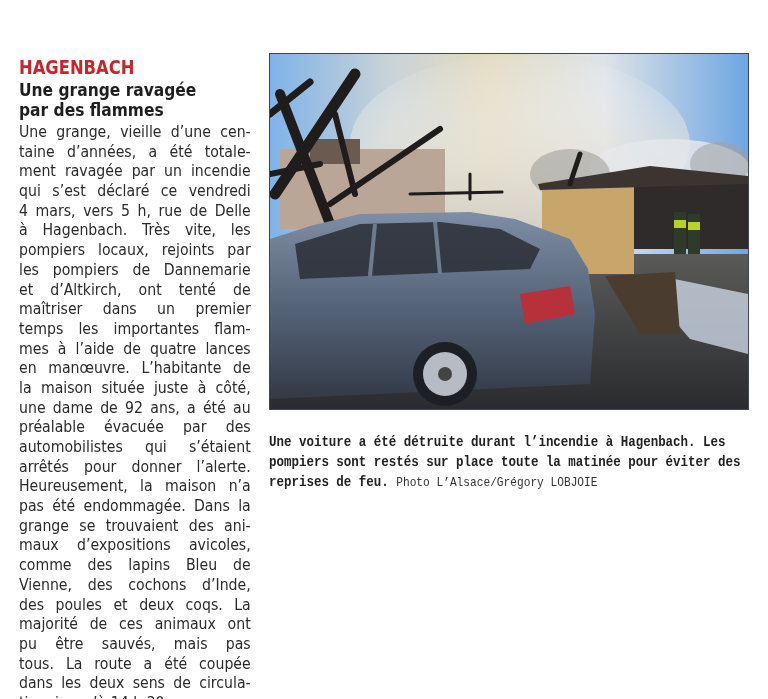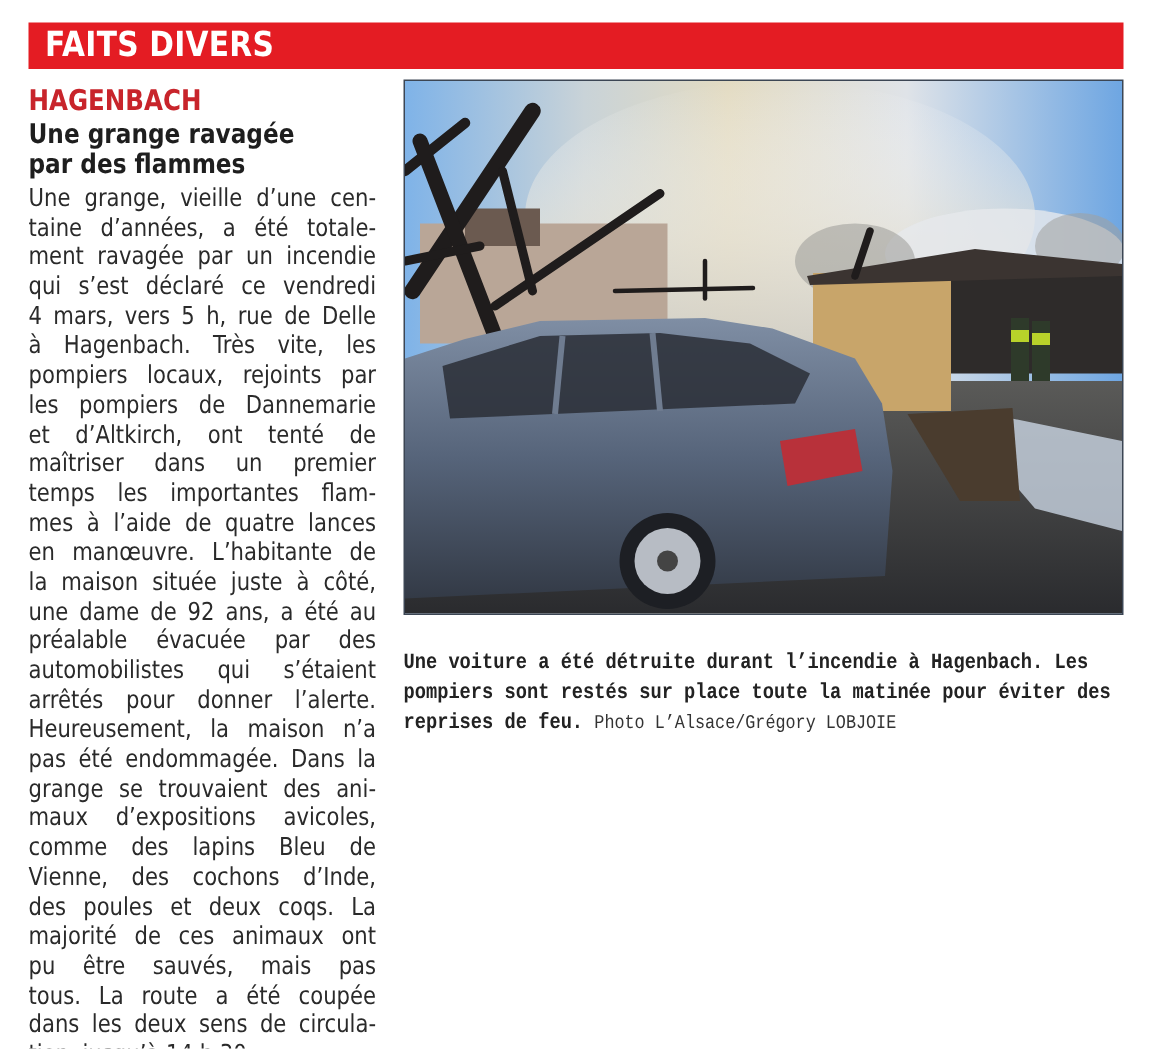--- a/index.html
+++ b/index.html
@@ -55,23 +55,20 @@
       font-family: Liberation Mono, monospace;
     }
     .caption-line { display: block; white-space: nowrap; transform: scaleX(0.86); transform-origin: left center; width: 560px; }
     .credit { font-weight: normal; font-size: 13px; color: #333; }
   </style>
 </head>
 <body>
 
 <div class="page">
 
-  <div class="rubric-bar">
-    <span class="rubric-label">FAITS DIVERS</span>
-  </div>
 
   <div class="article-col">
     <div class="kicker">HAGENBACH</div>
     <h1 class="headline">
       <span>Une grange ravagée</span>
       <span>par des flammes</span>
     </h1>
     <div class="body-text">
       <span class="body-line">Une grange, vieille d’une cen-</span>
       <span class="body-line">taine d’années, a été totale-</span>

